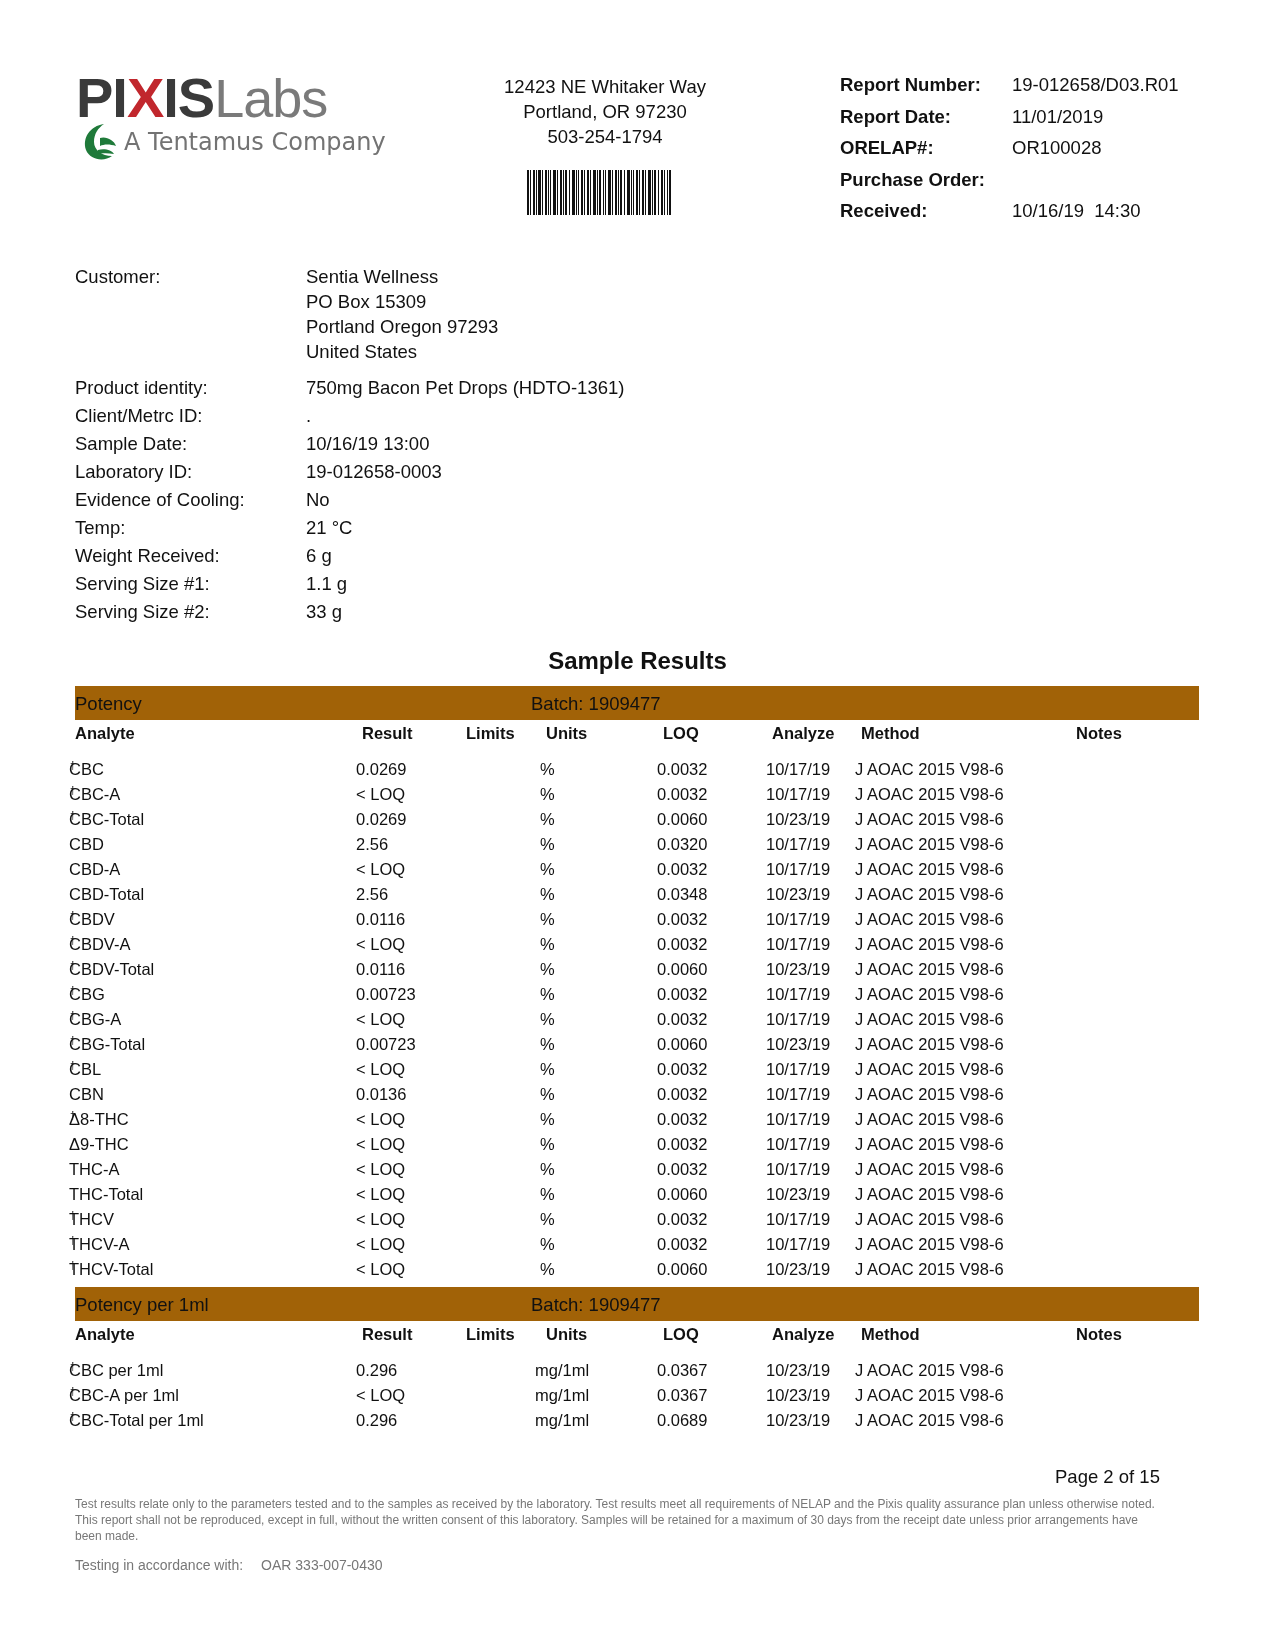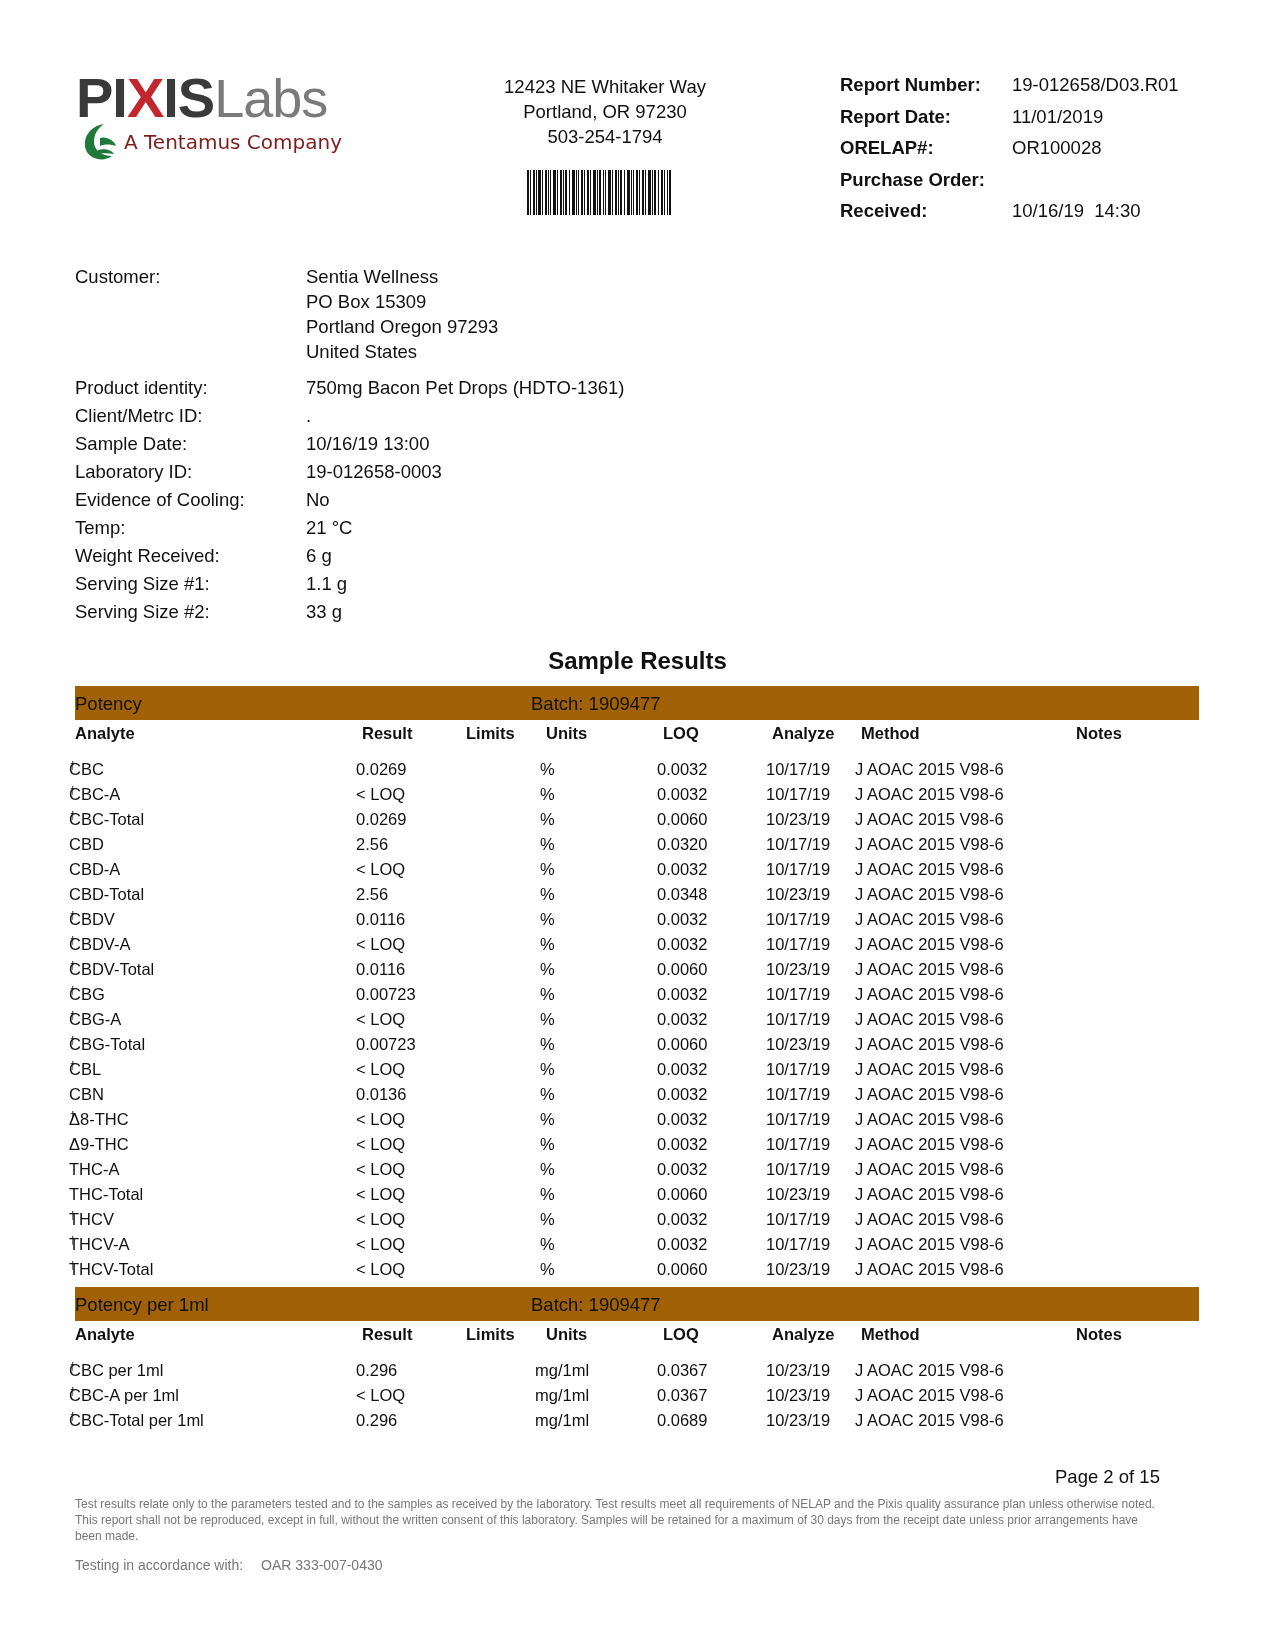--- a/index.html
+++ b/index.html
@@ -7,21 +7,21 @@
   .abs { position:absolute; }
 
   
   .logo { left:76px; top:70px; width:300px; height:100px; }
   .logo-top { font-family:"Liberation Sans", sans-serif; font-weight:bold; font-size:56px; line-height:56px; letter-spacing:-1px; white-space:nowrap; }
   .logo-pi, .logo-is { color:#3a3a3a; }
   .logo-x { color:#c1272d; }
   .logo-labs { color:#7a7a7a; font-weight:normal; font-size:54px; }
   .logo-bottom { position:absolute; left:6px; top:52px; display:flex; align-items:center; white-space:nowrap; }
   .logo-leaf { width:36px; height:40px; margin-right:6px; }
-  .logo-sub { font-family:"DejaVu Sans", sans-serif; font-size:20px; color:#7f1d1d; letter-spacing:0px; }
+  .logo-sub { font-family:"DejaVu Sans", sans-serif; font-size:24px; color:#737373; letter-spacing:0px; }
 
   
   .address { left:470px; top:74px; width:270px; text-align:center; font-size:18.5px; line-height:25px; }
   .barcode { left:527px; top:170px; width:144px; height:45px; }
 
   
   .meta { left:827px; top:74px; font-size:18.5px;margin-left:13px; }
   .meta-row { display:flex; height:31.5px; align-items:flex-start; }
   .meta-label { width:172px; font-weight:bold; }
   .meta-value { }

